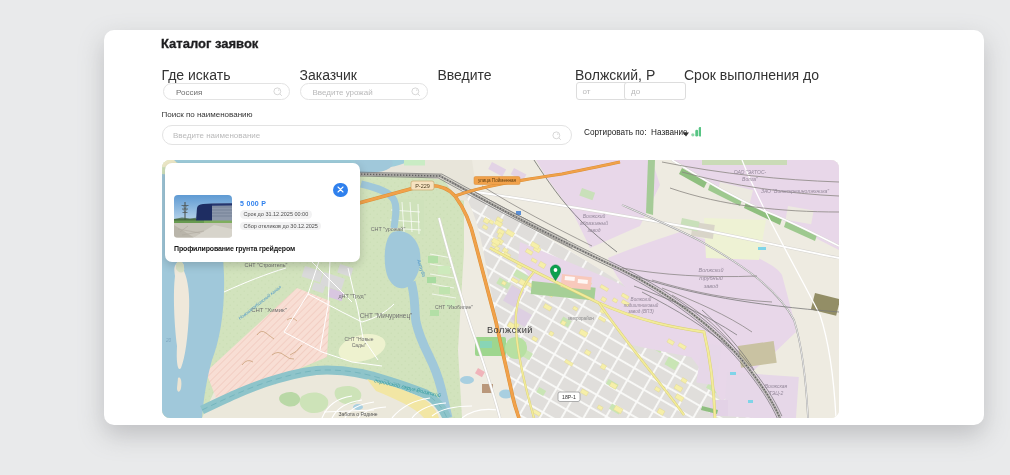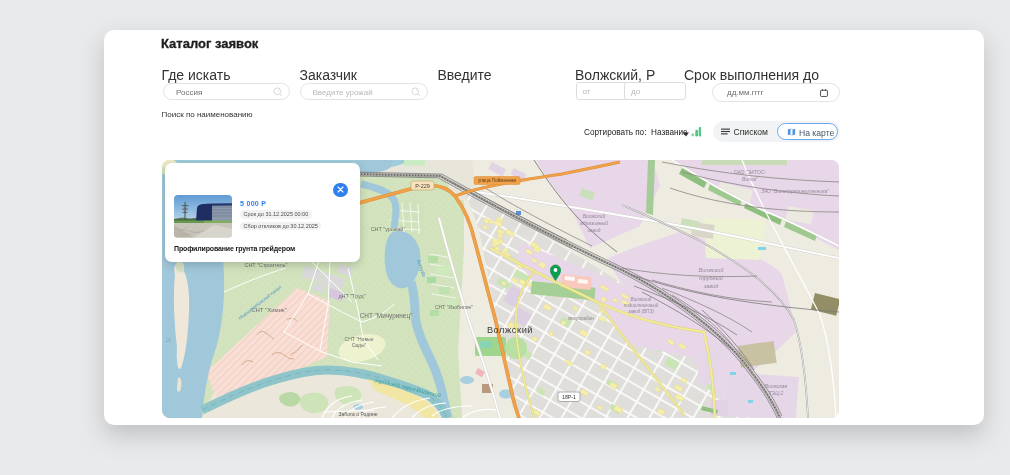--- a/index.html
+++ b/index.html
@@ -42,57 +42,41 @@
         <line x1="8.2" y1="8.2" x2="10.6" y2="10.6" stroke="#cdcdcd" stroke-width="0.95"></line>
         <path d="M6,3.4 L7.3,4.7 L7.5,3.2 Z" fill="#bdbdbd"></path>
       </svg>
   </div>
   <div class="abs box" style="left:471.5px; width:62px;padding-left:22px;">
       <span class="ph" style="left:6px">от</span>
     </div>
   <div class="abs box" style="left:520px; width:62px;">
       <span class="ph" style="left:6px">до</span>
     </div>
-  <div class="abs pill" style="left:608px; width:128px; height:19px;">
-    <span class="val" style="left:14px; top:4.5px; color:#6f6f6f">дд.мм.гггг</span>
-    <svg class="mag" style="top:5.5px; right:11.5px; width:8px; height:8px" viewBox="0 0 10 10">
-        <rect x="0.7" y="1.5" width="8.6" height="7.8" rx="1" fill="none" stroke="#3a3a3a" stroke-width="1.1"></rect>
-        <line x1="3" y1="0.4" x2="3" y2="2.6" stroke="#3a3a3a" stroke-width="1.1"></line>
-        <line x1="7" y1="0.4" x2="7" y2="2.6" stroke="#3a3a3a" stroke-width="1.1"></line>
+
+  <div class="abs lbl2" style="left:57.5px">Поиск по наименованию</div>
+  <div class="abs pill" style="left:58px; top:95px; width:410px; height:19.5px;">
+    <span class="ph" style="top:5px; left:10px">Введите наименование</span>
+    <svg class="mag" style="top:4.5px; right:9px" viewBox="0 0 12 12">
+        <circle cx="5.2" cy="5.2" r="4.1" fill="none" stroke="#cdcdcd" stroke-width="0.95"></circle>
+        <line x1="8.2" y1="8.2" x2="10.6" y2="10.6" stroke="#cdcdcd" stroke-width="0.95"></line>
+        <path d="M6,3.4 L7.3,4.7 L7.5,3.2 Z" fill="#bdbdbd"></path>
       </svg>
   </div>
-
-  <div class="abs lbl2" style="left:57.5px">Поиск по наименованию</div>
 
   <div class="abs" style="left:480px; top:98px; font-size:8.2px; color:#222; white-space:nowrap;">Сортировать по:&nbsp; Название</div>
   <svg class="abs" style="left:578.5px; top:101.5px; width:6px; height:5px" viewBox="0 0 6 5">
       <polygon points="0,0.5 6,0.5 3,4.5" fill="#333"></polygon>
     </svg>
   <svg class="abs" style="left:586.5px; top:97px; width:10.5px; height:9.5px" viewBox="0 0 11 10">
     <circle cx="1.9" cy="8.2" r="1.7" fill="#8fd6a9"></circle>
     <rect x="4.5" y="3" width="2.9" height="7" rx="1.3" fill="#57c584"></rect>
     <rect x="8.1" y="0" width="2.9" height="10" rx="1.3" fill="#57c584"></rect>
   </svg>
 
-  <div class="abs" style="left:608.5px; top:91px; width:127.5px; height:20.5px; background:#f2f3f4; border-radius:11px;">
-    <svg class="abs" style="left:8px; top:7px; width:9.5px; height:7px" viewBox="0 0 10 7">
-        <line x1="0" y1="1" x2="10" y2="1" stroke="#3d3d3d" stroke-width="1.2"></line>
-        <line x1="0" y1="3.5" x2="10" y2="3.5" stroke="#3d3d3d" stroke-width="1.2"></line>
-        <line x1="0" y1="6" x2="7" y2="6" stroke="#3d3d3d" stroke-width="1.2"></line>
-      </svg>
-    <span class="abs" style="left:21px; top:6px; font-size:8.6px; color:#2e2e2e;">Списком</span>
-    <div class="abs" style="left:64px; top:1.8px; width:61.5px; height:17.5px; background:#fff; border:1px solid #6aa9e9; border-radius:9px;">
-      <svg class="abs" style="left:9.5px; top:4px; width:9px; height:8px" viewBox="0 0 12 11">
-        <path d="M1,2 L4.1,1 L4.1,9 L1,10 Z" fill="#4f92e0"></path>
-        <path d="M4.6,1.1 L7.4,1.9 L7.4,10 L4.6,9.1 Z" fill="#ffffff" stroke="#4f92e0" stroke-width="0.6"></path>
-        <path d="M7.9,2 L11,1 L11,9 L7.9,10 Z" fill="#4f92e0"></path>
-      </svg>
-      <span class="abs" style="left:21.5px; top:4.5px; font-size:8.6px; color:#44546a;">На карте</span>
-    </div>
-  </div>
 
   <div id="map" class="abs" style="left:58px; top:129.5px; width:677px; height:258px; border-radius:8px; overflow:hidden; background:#edeae0;">
     <svg width="677" height="258" viewBox="0 0 677 258" style="position:absolute;left:0;top:0">
 <defs>
 <pattern id="hpink" width="5" height="5" patternUnits="userSpaceOnUse" patternTransform="rotate(45)">
 <rect width="5" height="5" fill="#f8ded4"></rect>
             <line x1="0" y1="0" x2="0" y2="5" stroke="#f1cabf" stroke-width="1.6"></line>
 </pattern>
 <pattern id="gdots" width="7" height="7" patternUnits="userSpaceOnUse">
 <rect width="7" height="7" fill="#d2e3bd"></rect>

